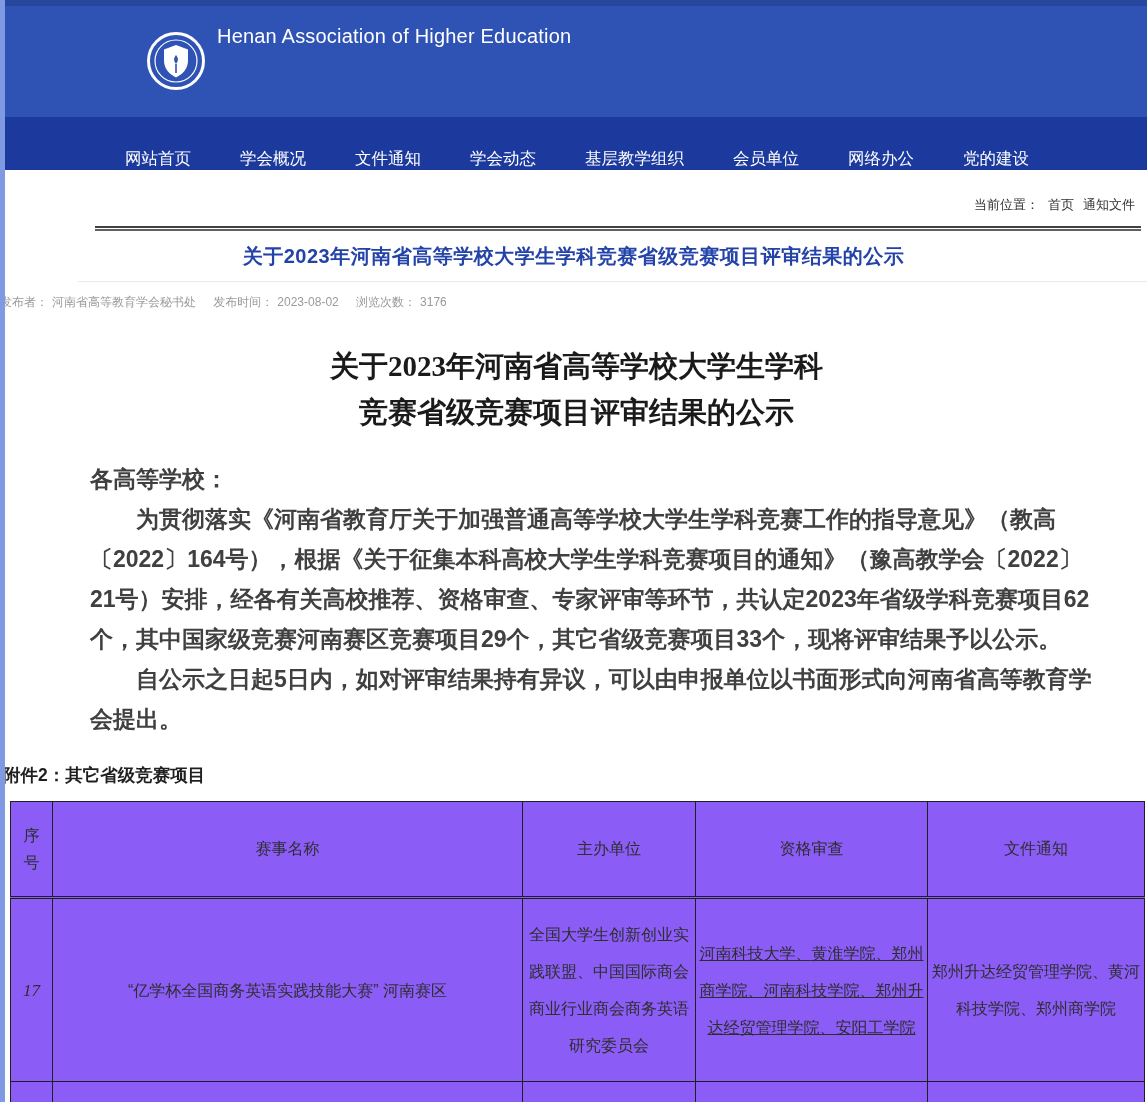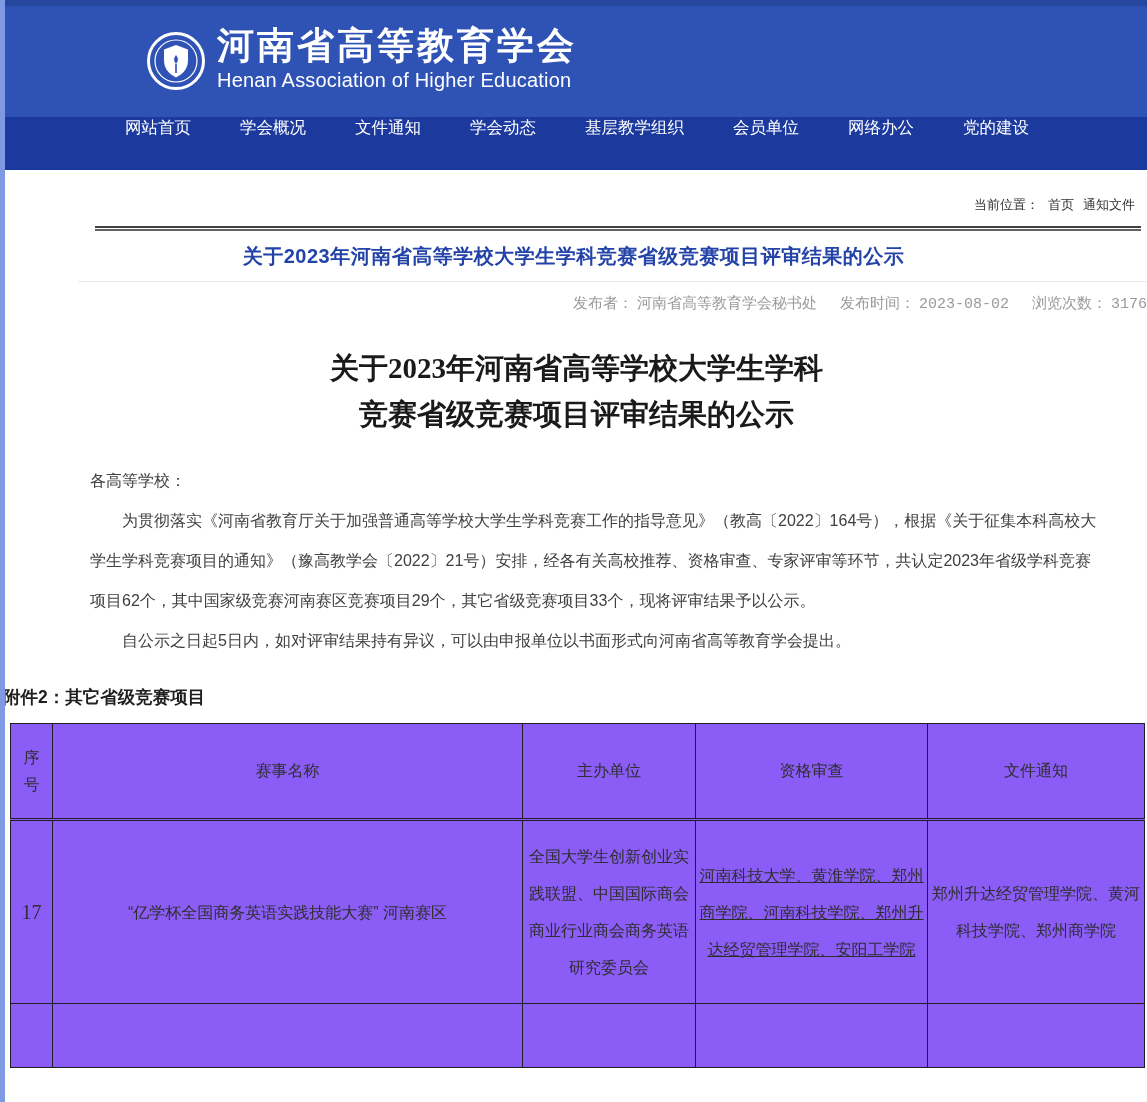--- a/index.html
+++ b/index.html
@@ -16,60 +16,60 @@
   .top-strip { height:6px; background:#27479f; }
 
   
   .site-header { height:111px; background:#2f52b5; position:relative; }
   .logo-wrap { position:absolute; left:146px; top:25px; width:60px; height:60px; cursor:pointer; }
   .brand-text { position:absolute; left:217px; top:18px; color:#ffffff; }
   .brand-cn { font-size:37px; font-weight:bold; letter-spacing:3px; line-height:44px; }
   .brand-en { font-size:20px; line-height:22px; margin-top:1px; letter-spacing:0.2px; }
 
   
-  .main-nav { height:53px; background:#1c3a9e; display:flex; align-items:flex-start; padding-left:125px; }
+  .main-nav { height:53px; background:#1c3a9e; display:flex; align-items:flex-end; padding-left:125px; }
   .main-nav a { color:#ffffff; font-size:16.5px; text-decoration:none; margin-right:49px; white-space:nowrap; cursor:pointer; }
 
   
   .breadcrumb { text-align:right; padding:26px 12px 0 16px; font-size:13px; color:#333; }
   .breadcrumb .crumb { margin-left:9px; color:#333; text-decoration:none; cursor:pointer; }
 
   
   .dark-rule { margin:12px 6px 0 95px; height:5px; border-top:2px solid #424242; border-bottom:2px solid #616161; }
   .light-rule { margin:11px 0 0 78px; border-top:1px solid #ebebeb; }
 
   
   .article-title { margin-top:12px; text-align:center; color:#2343a8; font-size:20px; font-weight:bold; letter-spacing:0.5px; }
-  .meta { margin-top:12px; text-align:right; color:#9a9a9a; font-size:15px;font-family:Liberation Mono, monospace; }
+  .meta { margin-top:12px; text-align:left; color:#9a9a9a; font-size:12px; }
   .meta .m-label { margin-left:14px; }
   .meta .m-label:first-child { margin-left:0; }
   .meta .m-val { margin-left:4px; }
 
   
   .doc-heading { margin-top:32px; text-align:center; font-family:"Liberation Serif","DejaVu Serif",serif;
     font-weight:bold; font-size:29px; line-height:46px; color:#1a1a1a;margin-left:6px; }
-  .body-text { margin:24px 46px 0 90px; font-size:16px; line-height:40px; color:#404040; }
+  .body-text { margin:24px 46px 0 90px; font-size:23px; line-height:40px; color:#404040;font-weight:bold; }
   .para { text-indent:2em; margin:0; }
   .salutation { margin:0; }
   .attachment { margin:24px 0 0 3px; font-size:17.5px; font-weight:bold; color:#1f1f1f; }
 
   
   table.results { margin:14px 0 0 10px; width:1135px; border-collapse:collapse; table-layout:fixed;
     font-size:16px; color:#2e2e2e; background:#8b5cf6; }
   table.results col.c-no   { width:42px; }
   table.results col.c-ev   { width:470px; }
   table.results col.c-org  { width:173px; }
   table.results col.c-und  { width:232px; }
   table.results th, table.results td {
     border:1px solid #1f1f1f; text-align:center; vertical-align:middle; font-weight:normal; padding:0;
   }
   table.results thead th { height:96px; border-bottom:3px double #1f1f1f; }
   th .vstack { display:inline-block; width:1.2em; line-height:27px; }
   tr.data-row td { height:184px; line-height:37px; }
-  td.cell-no { font-family:"Liberation Serif","DejaVu Serif",serif; font-size:20px; }
+  td.cell-no { font-family:"Liberation Serif","DejaVu Serif",serif; font-size:17px;font-style:italic; }
   td.cell-org { padding:0 26px; }
   td.cell-und { padding:0 27px;text-decoration:underline; }
   td.cell-sub { padding:0 20px; }
   tr.partial-row td { height:64px; }
 </style>
 </head>
 <body>
 
 <div class="left-strip"></div>
 <div class="top-strip"></div>
@@ -78,21 +78,20 @@
   <div class="logo-wrap">
     <svg viewBox="0 0 60 60" width="60" height="60">
       <circle cx="30" cy="30" r="27.5" fill="none" stroke="#ffffff" stroke-width="3"></circle>
       <circle cx="30" cy="30" r="21" fill="none" stroke="#ffffff" stroke-width="1.2"></circle>
       <path d="M30 14 L42 18.5 V29 C42 38 37 43 30 46.5 C23 43 18 38 18 29 V18.5 Z" fill="#ffffff"></path>
       <path d="M30 24 C32 27 33 29 30 33 C27 29 28 27 30 24 Z" fill="#2f52b5"></path>
       <rect x="29.2" y="33" width="1.6" height="9" fill="#2f52b5"></rect>
     </svg>
   </div>
   <div class="brand-text">
-    <div class="brand-cn">河南省高等教育学会</div>
     <div class="brand-en">Henan Association of Higher Education</div>
   </div>
 </header>
 
 <nav class="main-nav">
   <a>网站首页</a>
   <a>学会概况</a>
   <a>文件通知</a>
   <a>学会动态</a>
   <a>基层教学组织</a>

